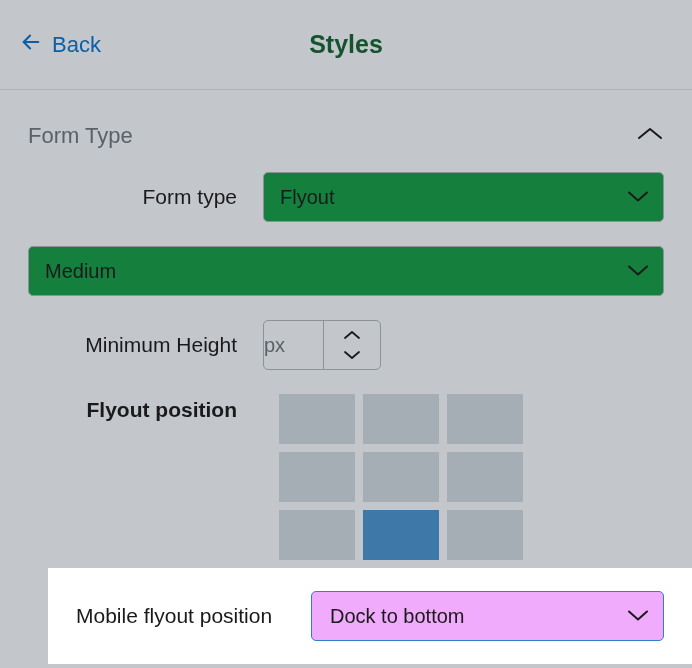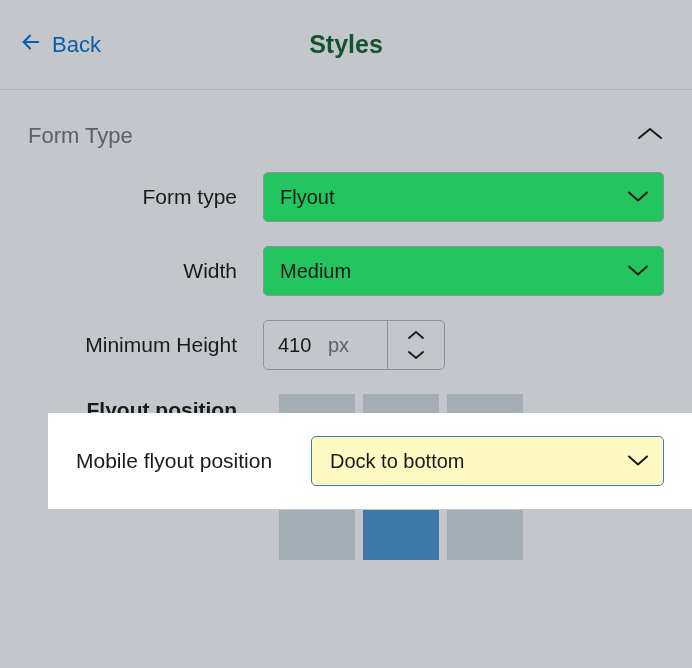--- a/index.html
+++ b/index.html
@@ -1,17 +1,17 @@
 <!DOCTYPE html>
 <html><head>
 <meta charset="utf-8">
 <style>
   * { box-sizing: border-box; margin: 0; padding: 0; }
   html, body { width: 692px; height: 668px; font-family: -apple-system, BlinkMacSystemFont, "Segoe UI", Helvetica, Arial, sans-serif; background: #c3c7cb; }
-  .page { width: 692px; height: 509px; position: relative; border-radius: 26px; }
+  .page { width: 692px; height: 664px; position: relative; border-radius: 26px; }
   .header {
     position: relative;
     height: 90px;
     border-bottom: 1px solid #aeb3b8;
     display: flex;
     align-items: center;
     justify-content: center;
   }
   .back-link {
     position: absolute;
@@ -60,21 +60,21 @@
   .select {
     position: relative;
     display: flex;
     align-items: center;
     height: 50px;
     border: 1px solid #8b9399;
     border-radius: 5px;
     padding: 0 48px 0 16px;
     font-size: 20px;
     color: #1a1a1a;
-    background: #22c55e;
+    background: #15803d;
     cursor: pointer;
   }
   .select .chev-down {
     position: absolute;
     right: 14px;
     top: 50%;
     transform: translateY(-50%);
   }
   .stepper {
     display: inline-flex;
@@ -146,21 +146,21 @@
   .select-white {
     position: relative;
     display: flex;
     align-items: center;
     height: 50px;
     border: 1px solid #2f7fc2;
     border-radius: 5px;
     padding: 0 48px 0 18px;
     font-size: 20px;
     color: #1a1a1a;
-    background: #fef9c3;
+    background: #f0abfc;
     cursor: pointer;
   }
   .select-white .chev-down {
     position: absolute;
     right: 14px;
     top: 50%;
     transform: translateY(-50%);
   }
   .chev-down svg { width: 22px; height: 14px; }
 </style>
@@ -201,38 +201,36 @@
           <span class="chev-down">
             <svg viewBox="0 0 22 14" fill="none" stroke="#1a1a1a" stroke-width="2" stroke-linecap="round" stroke-linejoin="round">
               <polyline points="2 3 11 11 20 3"></polyline>
             </svg>
           </span>
         </div>
       </div>
     </div>
 
     <div class="row">
-      <div class="row-label">Width</div>
       <div class="row-control">
         <div class="select">
           <span>Medium</span>
           <span class="chev-down">
             <svg viewBox="0 0 22 14" fill="none" stroke="#1a1a1a" stroke-width="2" stroke-linecap="round" stroke-linejoin="round">
               <polyline points="2 3 11 11 20 3"></polyline>
             </svg>
           </span>
         </div>
       </div>
     </div>
 
     <div class="row">
       <div class="row-label">Minimum Height</div>
       <div class="row-control">
         <div class="stepper">
-          <div class="stepper-value">410</div>
           <div class="stepper-unit">px</div>
           <div class="stepper-btns">
             <span>
               <svg viewBox="0 0 18 10" fill="none" stroke="#1a1a1a" stroke-width="1.8" stroke-linecap="round" stroke-linejoin="round">
                 <polyline points="2 8 9 2 16 8"></polyline>
               </svg>
             </span>
             <span>
               <svg viewBox="0 0 18 10" fill="none" stroke="#1a1a1a" stroke-width="1.8" stroke-linecap="round" stroke-linejoin="round">
                 <polyline points="2 2 9 8 16 2"></polyline>

